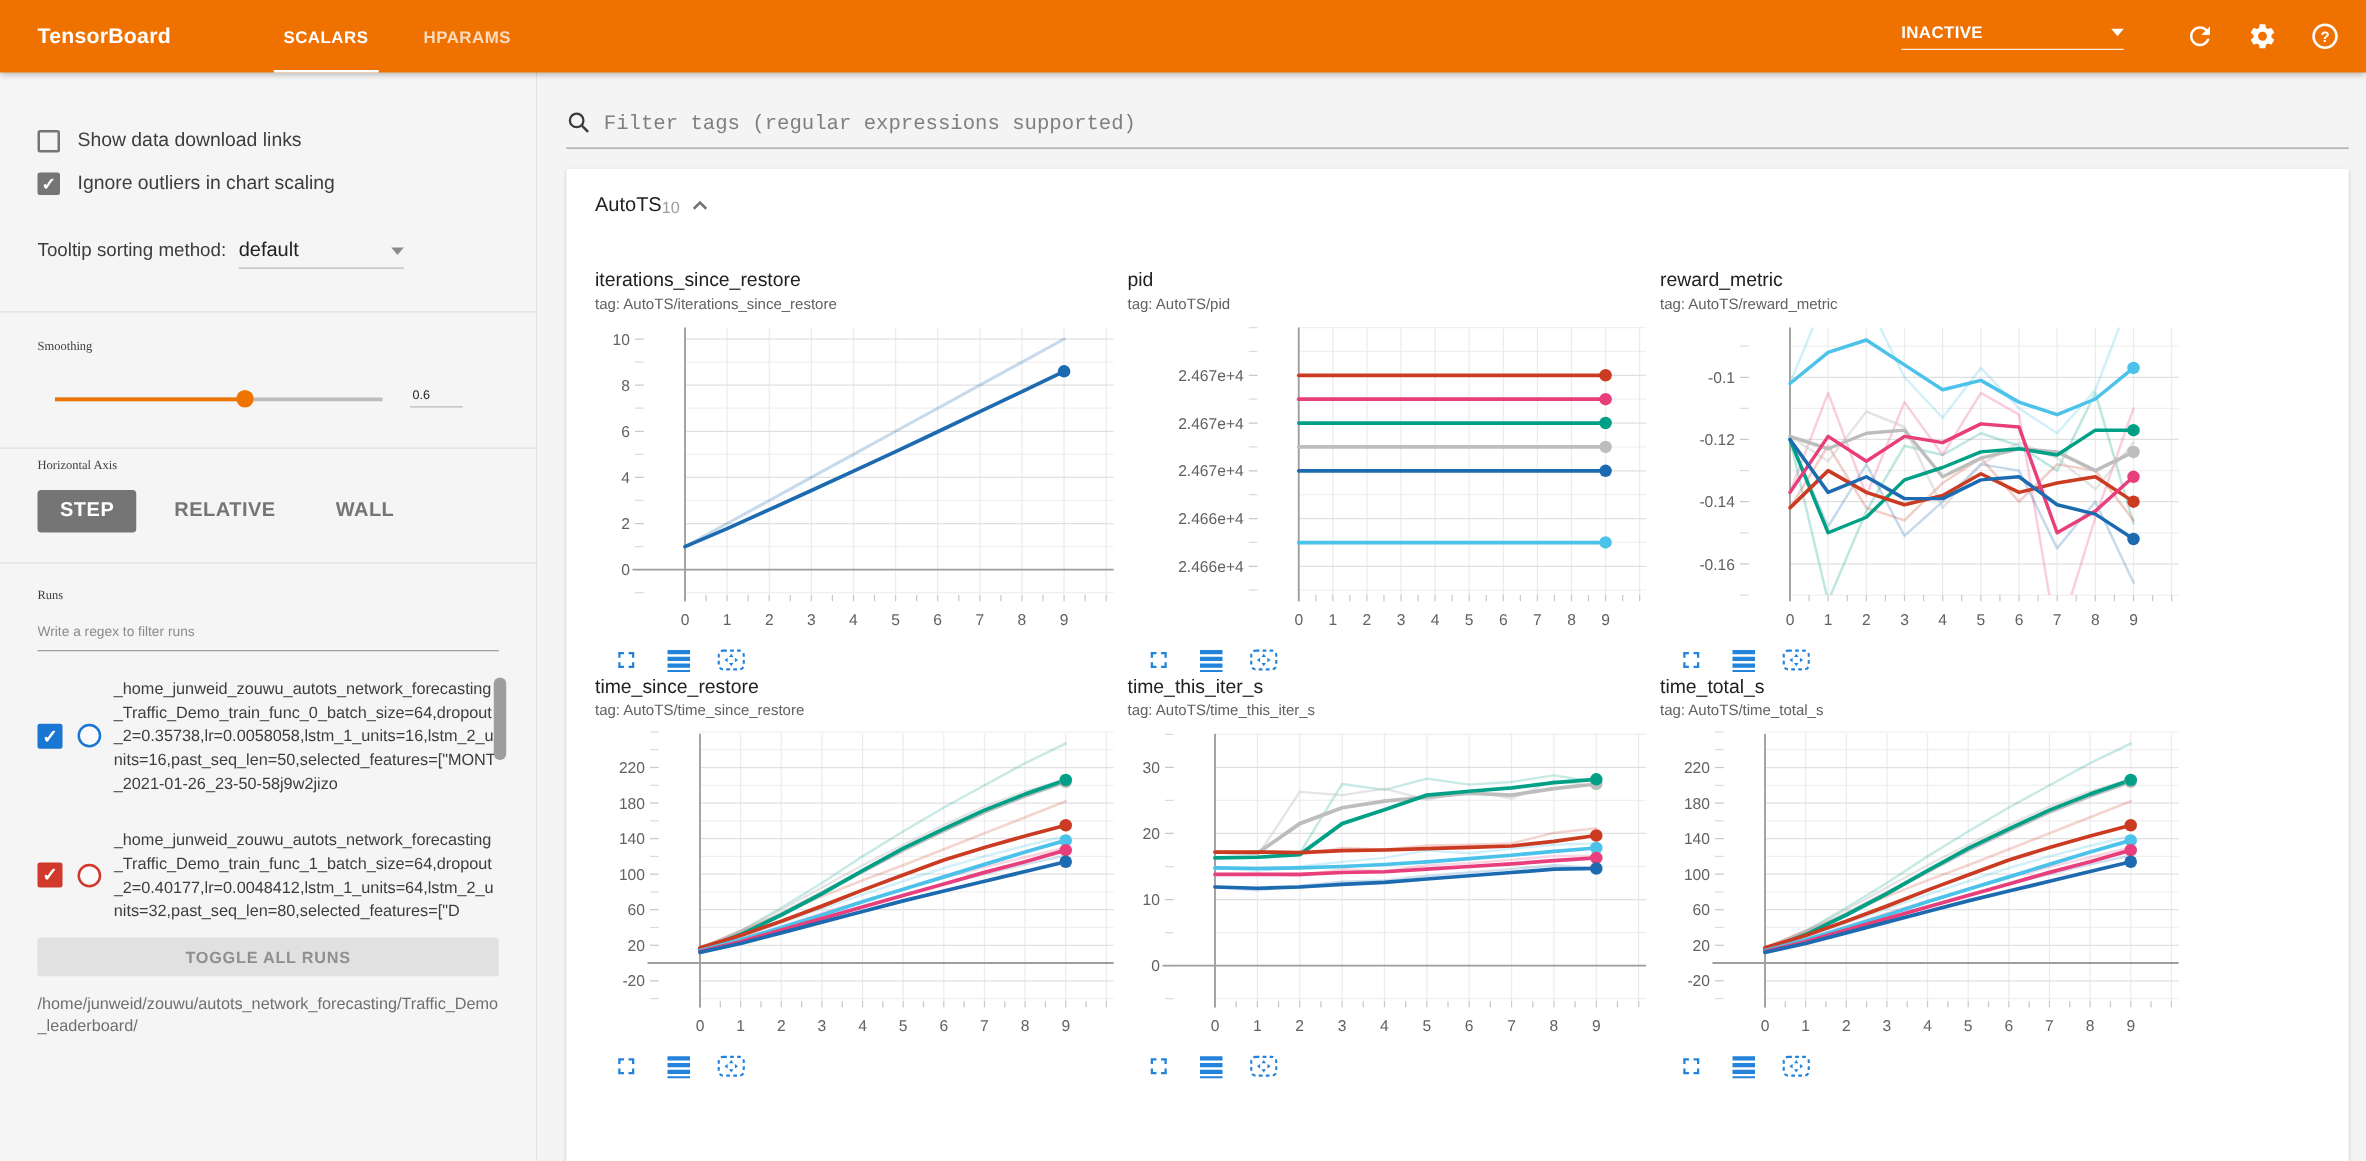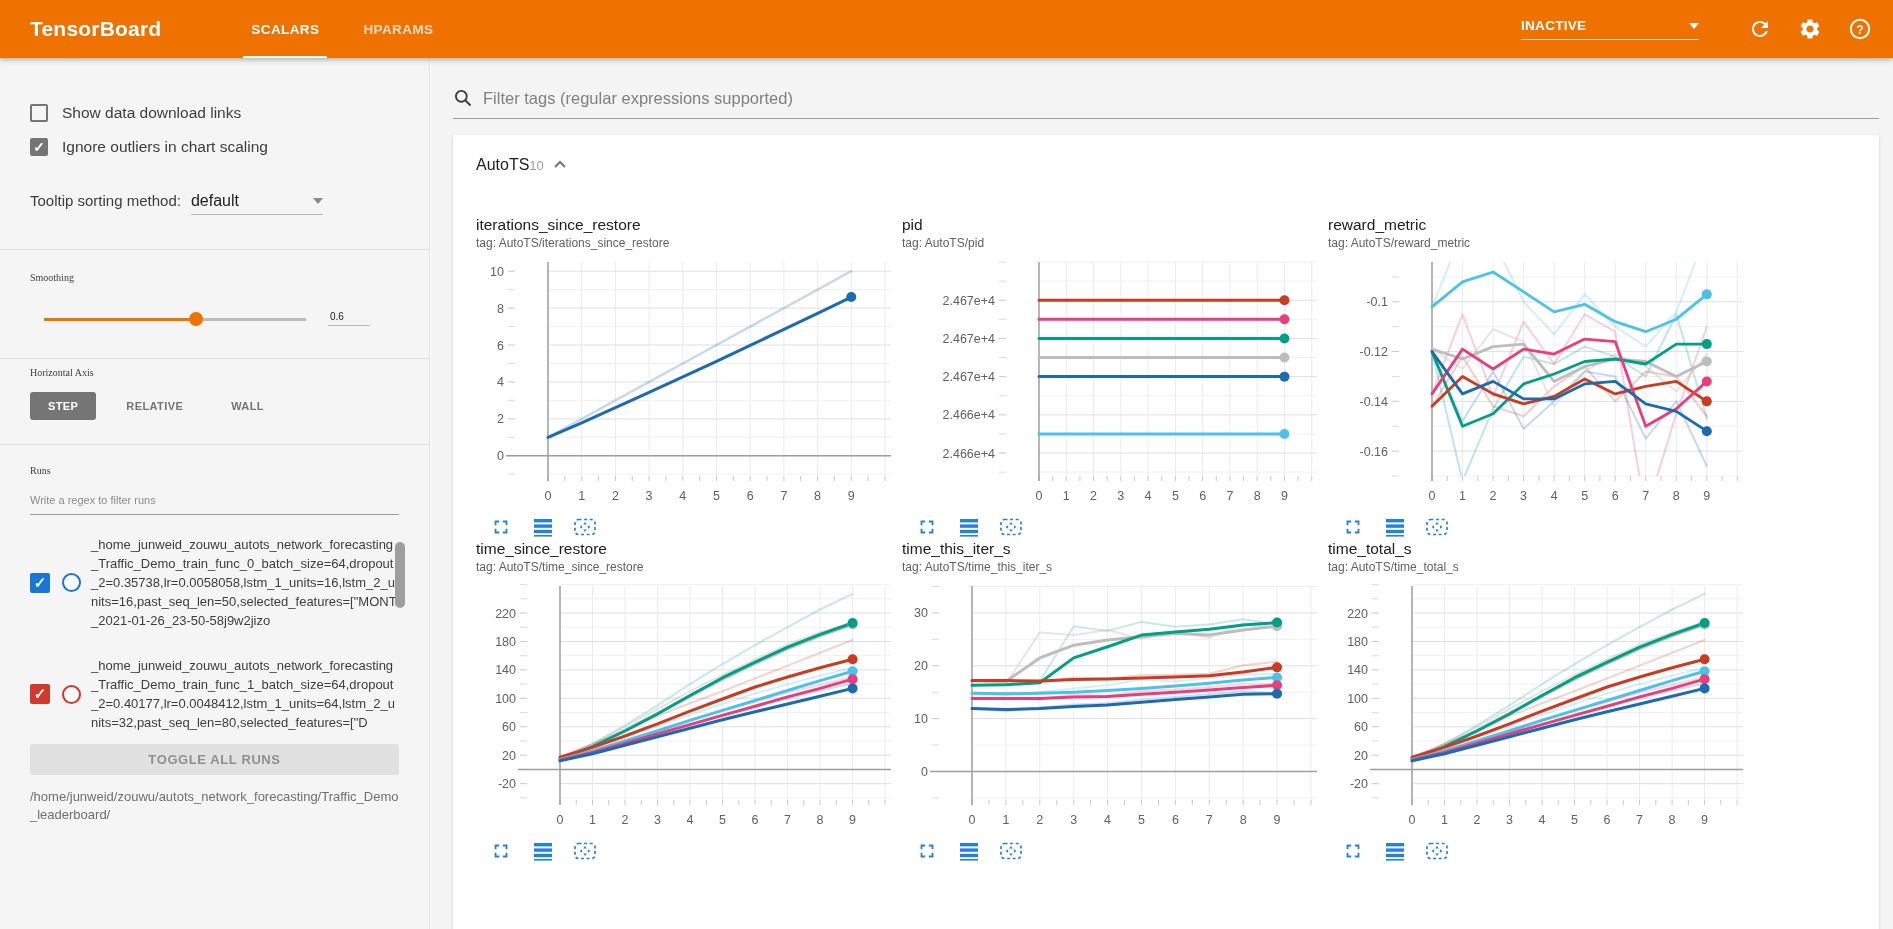--- a/index.html
+++ b/index.html
@@ -3,21 +3,21 @@
 <meta charset="utf-8">
 <style>
   * { margin:0; padding:0; box-sizing:border-box; }
   html,body { width:1893px; height:929px; overflow:hidden; background:#fff;
     font-family:"Liberation Sans", sans-serif; }
   .stage { position:absolute; inset:0; width:1893px; height:929px; overflow:hidden; }
 
   
   .header { position:absolute; left:0; top:0; width:100%; height:58px; background:#ef7100;
     display:flex; align-items:center; box-shadow:0 2px 5px rgba(0,0,0,.28); z-index:10; }
-  .logo { color:#fff; font-size:21px; font-weight:700; margin-left:30px; letter-spacing:.2px; }
+  .logo { color:#fff; font-size:17px; font-weight:700; margin-left:30px; letter-spacing:.2px; }
   .tabs { display:flex; height:100%; margin-left:68px; }
   .tab { position:relative; display:flex; align-items:center; padding:0 22px; color:rgba(255,255,255,.75);
     font-size:13.5px; font-weight:700; letter-spacing:.4px; cursor:pointer; }
   .tab.active { color:#fff; }
   .tab.active::after { content:""; position:absolute; left:14px; right:14px; bottom:0; height:2px; background:#fff; }
   .header-right { margin-left:auto; display:flex; align-items:center; margin-right:20px; }
   .status-select { display:flex; align-items:center; justify-content:space-between; width:178px;
     border-bottom:1px solid rgba(255,255,255,.85); padding-bottom:6px; margin-right:24px; cursor:pointer; }
   .status-select span { color:#fff; font-size:13.5px; font-weight:600; letter-spacing:.3px; }
   .caret-down-white { width:0; height:0; border-left:5px solid transparent; border-right:5px solid transparent;
@@ -49,21 +49,21 @@
 
   .slider-row { display:flex; align-items:center; }
   .slider { position:relative; width:262px; height:14px; margin-left:14px; cursor:pointer; }
   .slider-track { position:absolute; left:0; right:0; top:6px; height:3px; background:#bdbdbd; }
   .slider-fill { position:absolute; left:0; top:6px; height:3px; background:#f07300; }
   .slider-thumb { position:absolute; top:0; width:14px; height:14px; border-radius:50%; background:#f07300; }
   .slider-value { margin-left:22px; font-size:10px; color:#212121; border-bottom:1px solid #b9b9b9;
     padding:0 6px 3px 2px; min-width:42px; }
 
   .axis-buttons { display:flex; align-items:center; }
-  .axis-btn { font-size:11px; font-weight:700; letter-spacing:.4px; color:#757575; padding:8px 18px;
+  .axis-btn { font-size:16px; font-weight:700; letter-spacing:.4px; color:#757575; padding:8px 18px;
     border-radius:3px; cursor:pointer; margin-right:12px; }
   .axis-btn.active { background:#757575; color:#fff; }
 
   .regex-input { width:100%; border:none; outline:none; background:transparent; font-size:11px; color:#212121;
     border-bottom:1px solid #9e9e9e; padding:4px 0 8px 0; font-family:"Liberation Sans",sans-serif; }
   .regex-input::placeholder { color:#8b8b8b; }
 
   .run-item { display:flex; align-items:center; }
   .run-item.clipped .run-name { max-height:96px; overflow:hidden; }
   .run-check { width:20px; height:20px; border:2px solid #757575; border-radius:2px; margin-right:12px;
@@ -81,21 +81,21 @@
   .sb-scroll-thumb { position:absolute; right:24px; top:484px; width:10px; height:66px; background:#9e9e9e;
     border-radius:5px; }
 
   
   .main { position:absolute; left:431px; top:58px; right:0; bottom:0; background:#f4f4f4;
     overflow:hidden; padding:0 14px 0 22px; }
   .filter-row { margin-top:30px; display:flex; align-items:center; border-bottom:1px solid #9e9e9e;
     padding-bottom:10px; }
   .filter-row svg { margin-right:10px; flex:0 0 auto; }
   .filter-input { flex:1; border:none; outline:none; background:transparent; font-size:16.5px; color:#212121;
-    font-family:Liberation Sans, sans-serif; }
+    font-family:Liberation Mono, monospace; }
   .filter-input::placeholder { color:#808080; }
 
   .card { margin-top:16px; background:#fff; border-radius:2px; box-shadow:0 1px 3px rgba(0,0,0,.18);
     height:920px; padding:0 23px; }
   .card-header { display:flex; align-items:center; justify-content:flex-start; padding-top:21px; }
   .card-title { font-size:16px; color:#212121; }
   .card-meta { display:flex; align-items:center; color:#9e9e9e; cursor:pointer; }
   .card-count { font-size:13px; margin-right:8px; }
 
   .charts-grid { margin-top:42px; display:grid; grid-template-columns:repeat(3,426px); }

